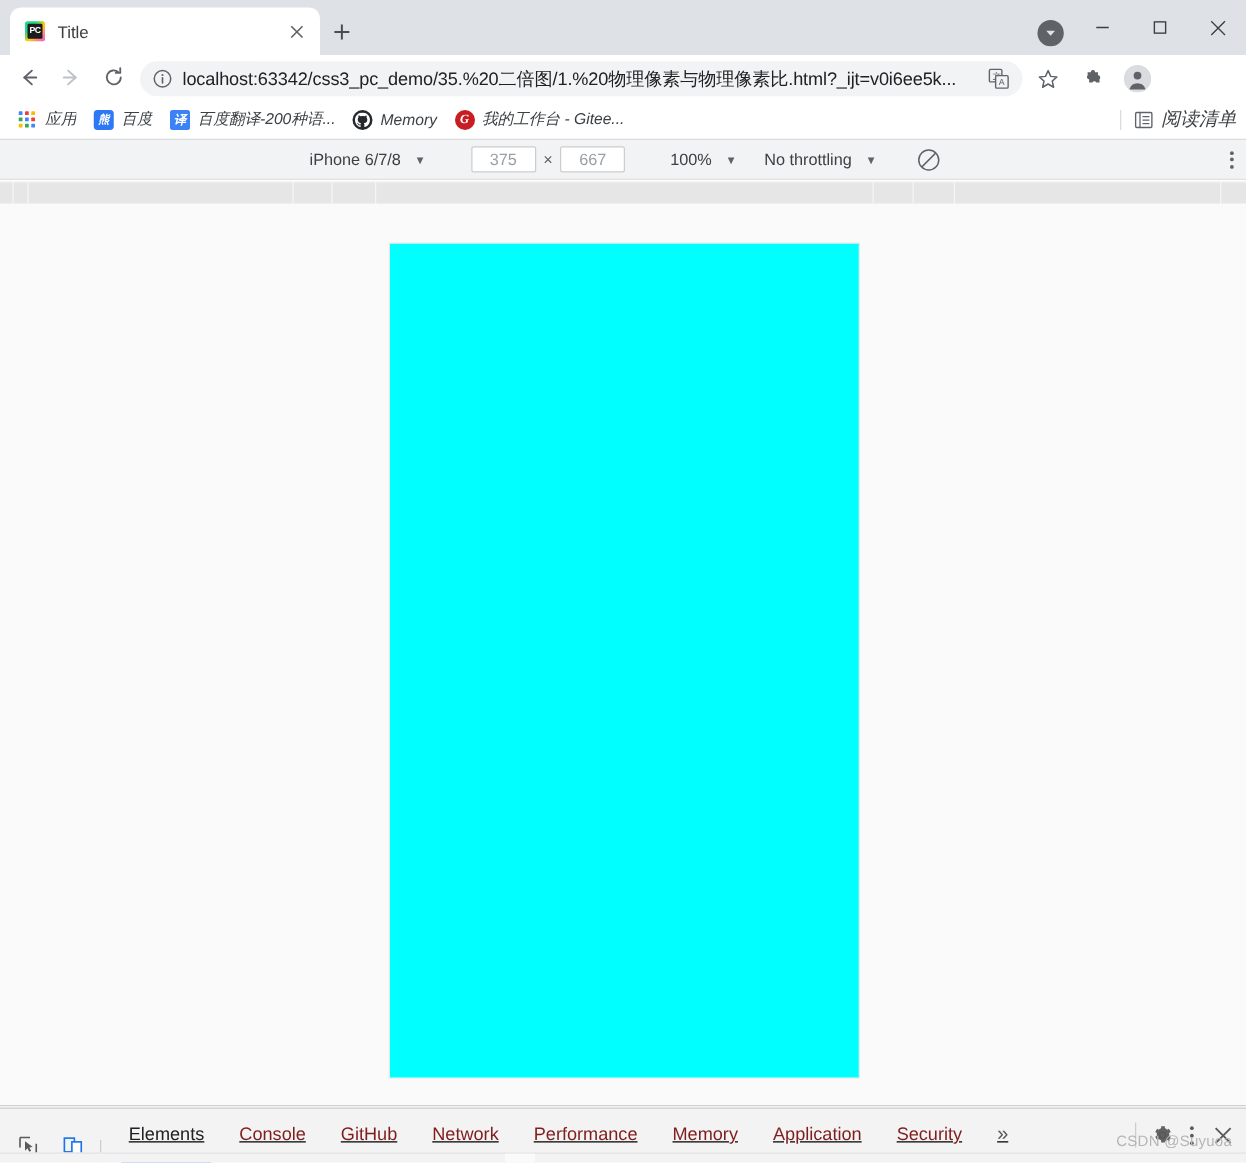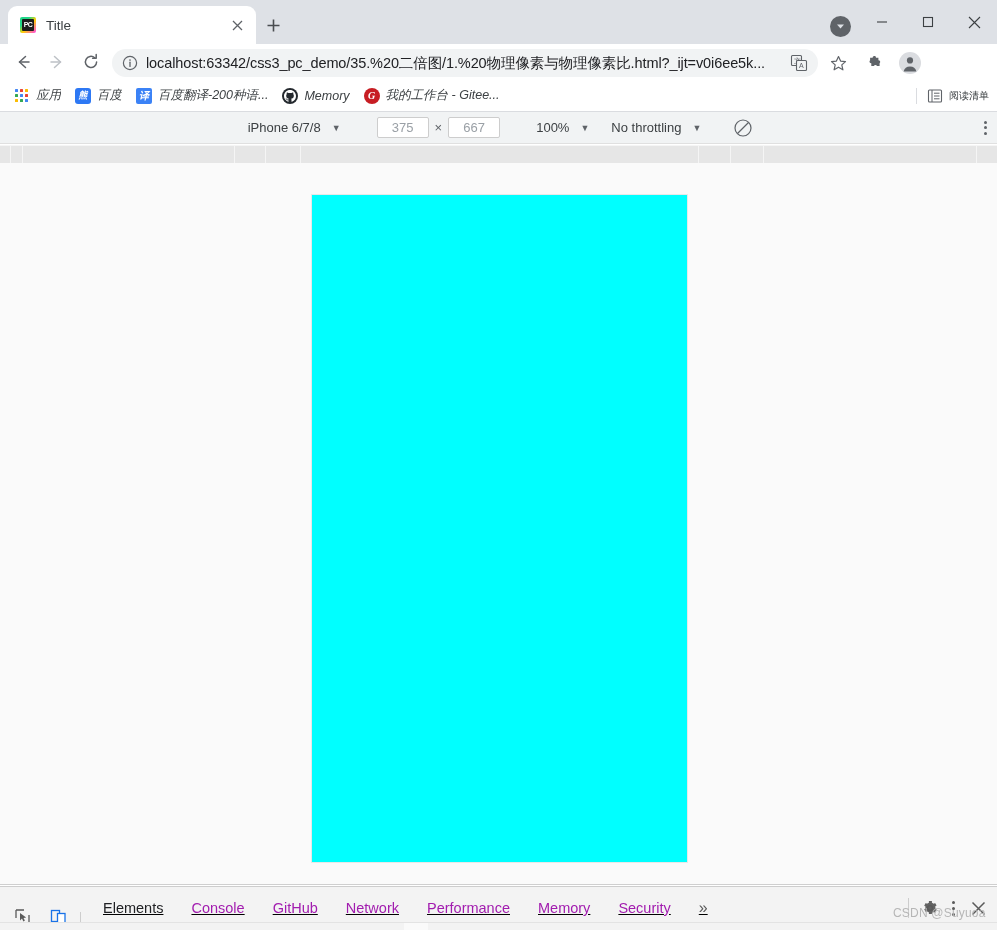--- a/index.html
+++ b/index.html
@@ -127,21 +127,21 @@
   .ico-fanyi {
     background: #3b82f6; border-radius: 2px; width: 16px; height: 16px;
     display:flex; align-items:center; justify-content:center;
     color:#fff; font-size:10px; font-weight:bold;
   }
   .ico-github { width:16px;height:16px;border-radius:50%;background:#24292e;display:flex;align-items:center;justify-content:center; }
   .ico-gitee { width:16px;height:16px;border-radius:50%;background:#c71d23;display:flex;align-items:center;justify-content:center;color:#fff;font-size:10px;font-weight:bold;font-family:"Liberation Serif",serif; }
   .readlist { position: absolute; right: 8px; display: flex; align-items: center; }
   .readlist-sep { width:1px; height:16px; background:#dadce0; margin-right:10px; }
   .readlist-ico { width:16px;height:16px;color:#5f6368; }
-  .readlist-label { font-size:10px; color:#3c4043; margin-left:6px; }
+  .readlist-label { font-size:15px; color:#3c4043; margin-left:6px;font-style:italic; }
 
   
   .devicebar {
     position: absolute; left: 0; top: 112px; width: 997px; height: 32px;
     background: #f1f3f4; border-bottom: 1px solid #e0e0e0;
     display: flex; align-items: center; justify-content: center;
   }
   .dev-select {
     font-size: 13px; color: #3c4043; display: flex; align-items: center; gap: 11px;
     padding: 2px 4px;
@@ -191,21 +191,21 @@
   }
   .dt-icobtn {
     width: 28px; height: 28px; margin-left: 8px;
     display: flex; align-items: center; justify-content: center;
   }
   .dt-icobtn.active { color: #1a73e8; }
   .dt-sep { width: 1px; height: 18px; background: #cdcdcd; margin: 0 8px; }
   .dt-tabs { display: flex; align-items: center; height: 44px; }
   .dt-tab {
     position: relative; height: 44px; padding: 0 14px;
-    display: flex; align-items: center; font-size: 14.5px; color: #a21caf;
+    display: flex; align-items: center; font-size: 14.5px; color: #7f1d1d;
   }
   .dt-tab.active { color: #202124; }
   .dt-tab.active::after {
     content: ""; position: absolute; left: 8px; right: 8px; bottom: 0;
     height: 3px; background: #1a73e8;
   }
   .dt-more { font-size: 16px; color: #5a5a5a; padding: 0 14px; }
   .dt-right { position: absolute; right: 0; display: flex; align-items: center; height: 44px; }
   .dt-right .dt-sep2 { width:1px; height:20px; background:#cdcdcd; margin-right:8px; }
   .dt-gear { width: 26px; height: 26px; color: #5a5a5a; display:flex;align-items:center;justify-content:center; }
@@ -484,20 +484,23 @@
       <div class="dt-tab">
         <span>Network</span>
       </div>
       <div class="dt-tab">
         <span>Performance</span>
       </div>
       <div class="dt-tab">
         <span>Memory</span>
       </div>
       <div class="dt-tab">
+        <span>Application</span>
+      </div>
+      <div class="dt-tab">
         <span>Security</span>
       </div>
       <div class="dt-more">»</div>
     </div>
 
     <div class="dt-right">
       <span class="dt-sep2"></span>
       <span class="dt-gear">
         <svg width="18" height="18" viewBox="0 0 18 18" aria-hidden="true">
           <path fill="#5a5a5a" d="M9 5.9A3.1 3.1 0 1 0 9 12.1 3.1 3.1 0 0 0 9 5.9zm0 4.8A1.7 1.7 0 1 1 9 7.3a1.7 1.7 0 0 1 0 3.4z"></path>

